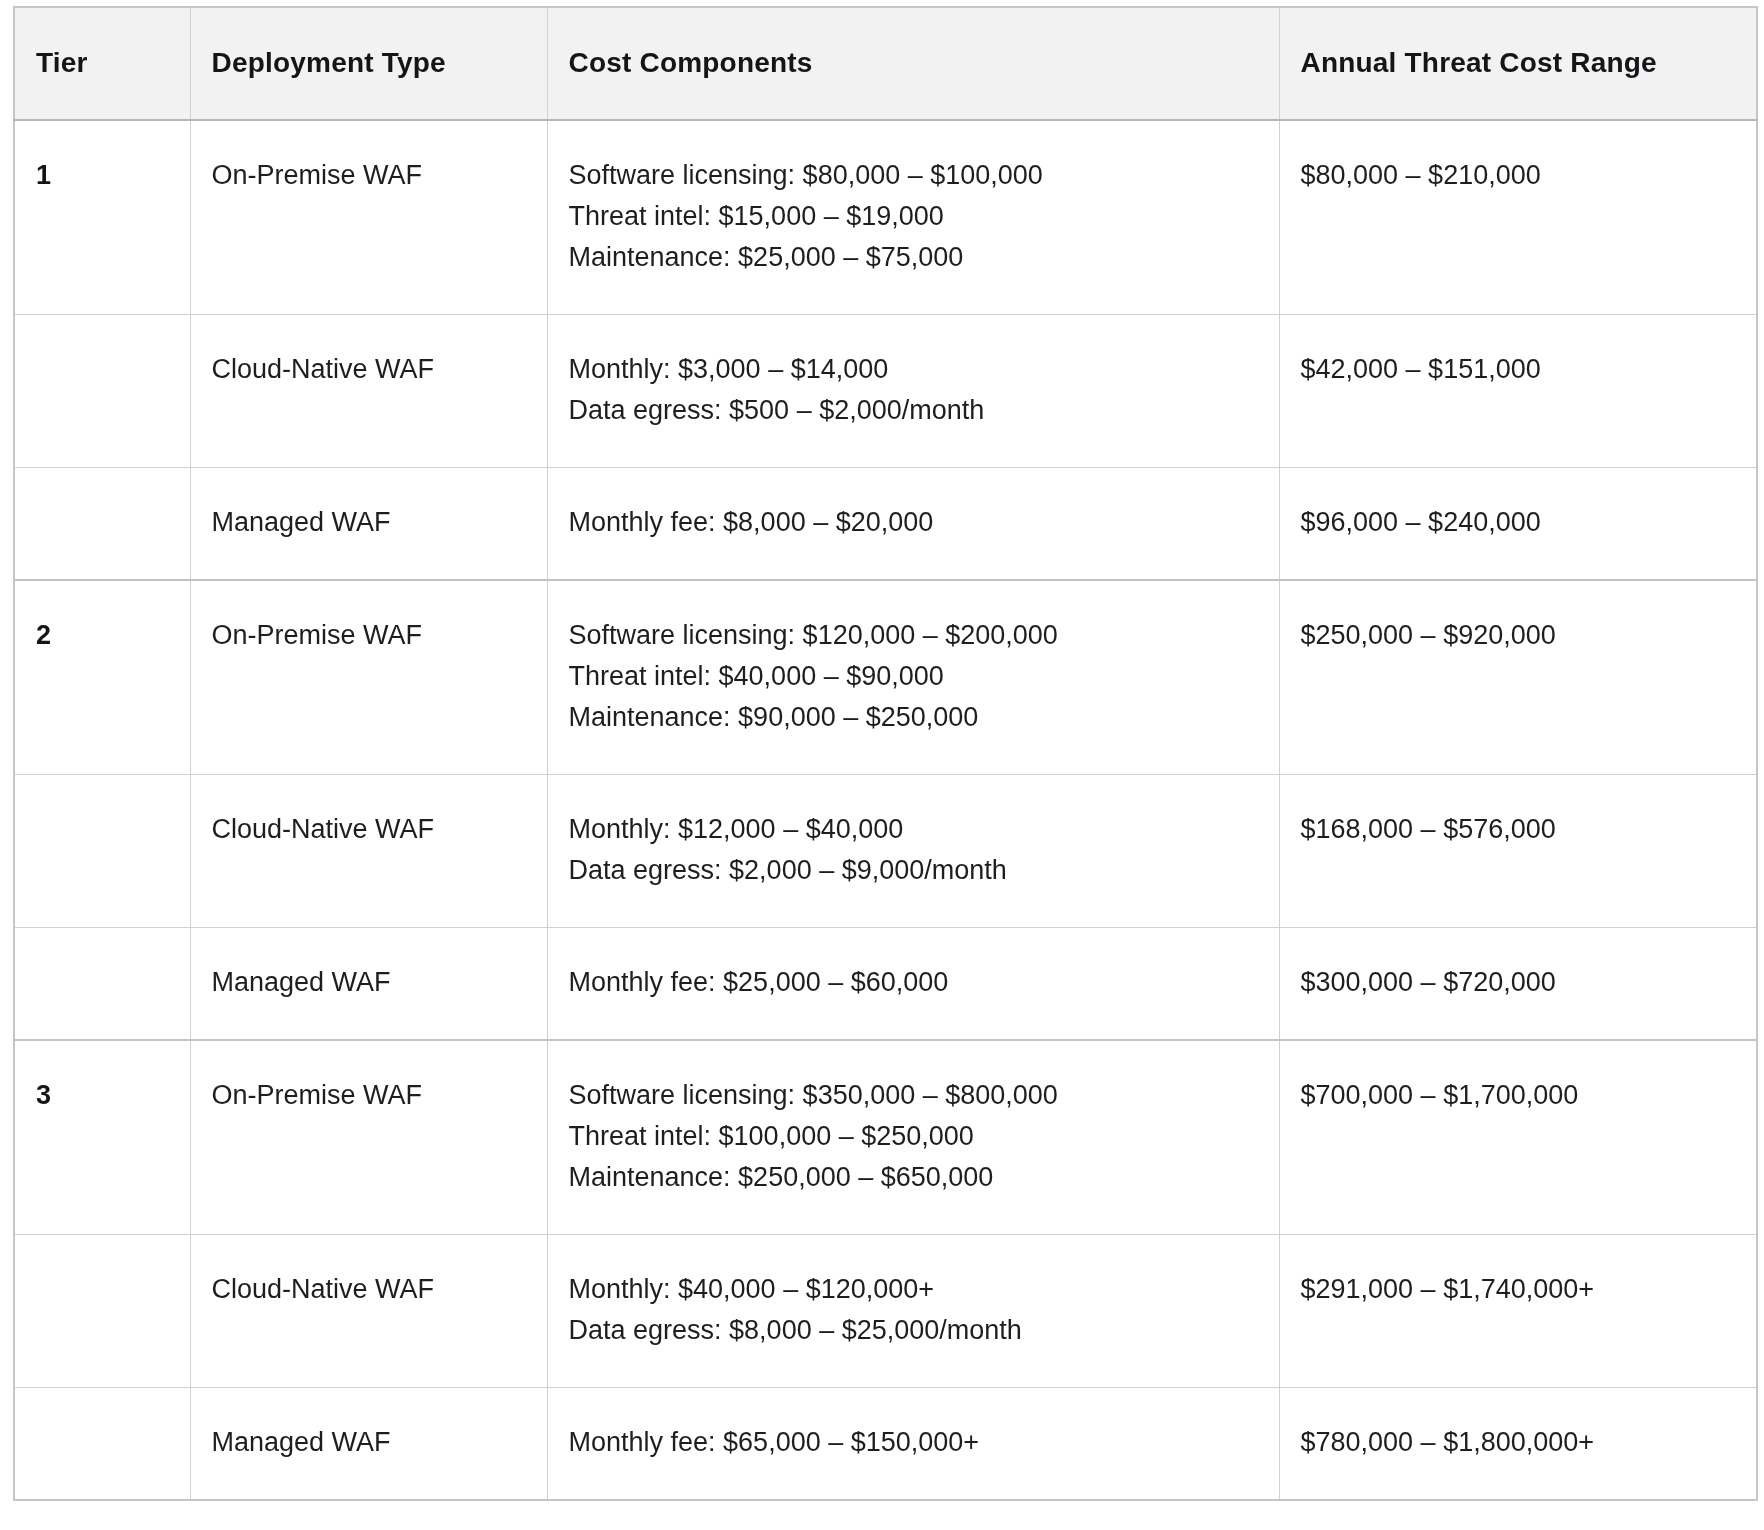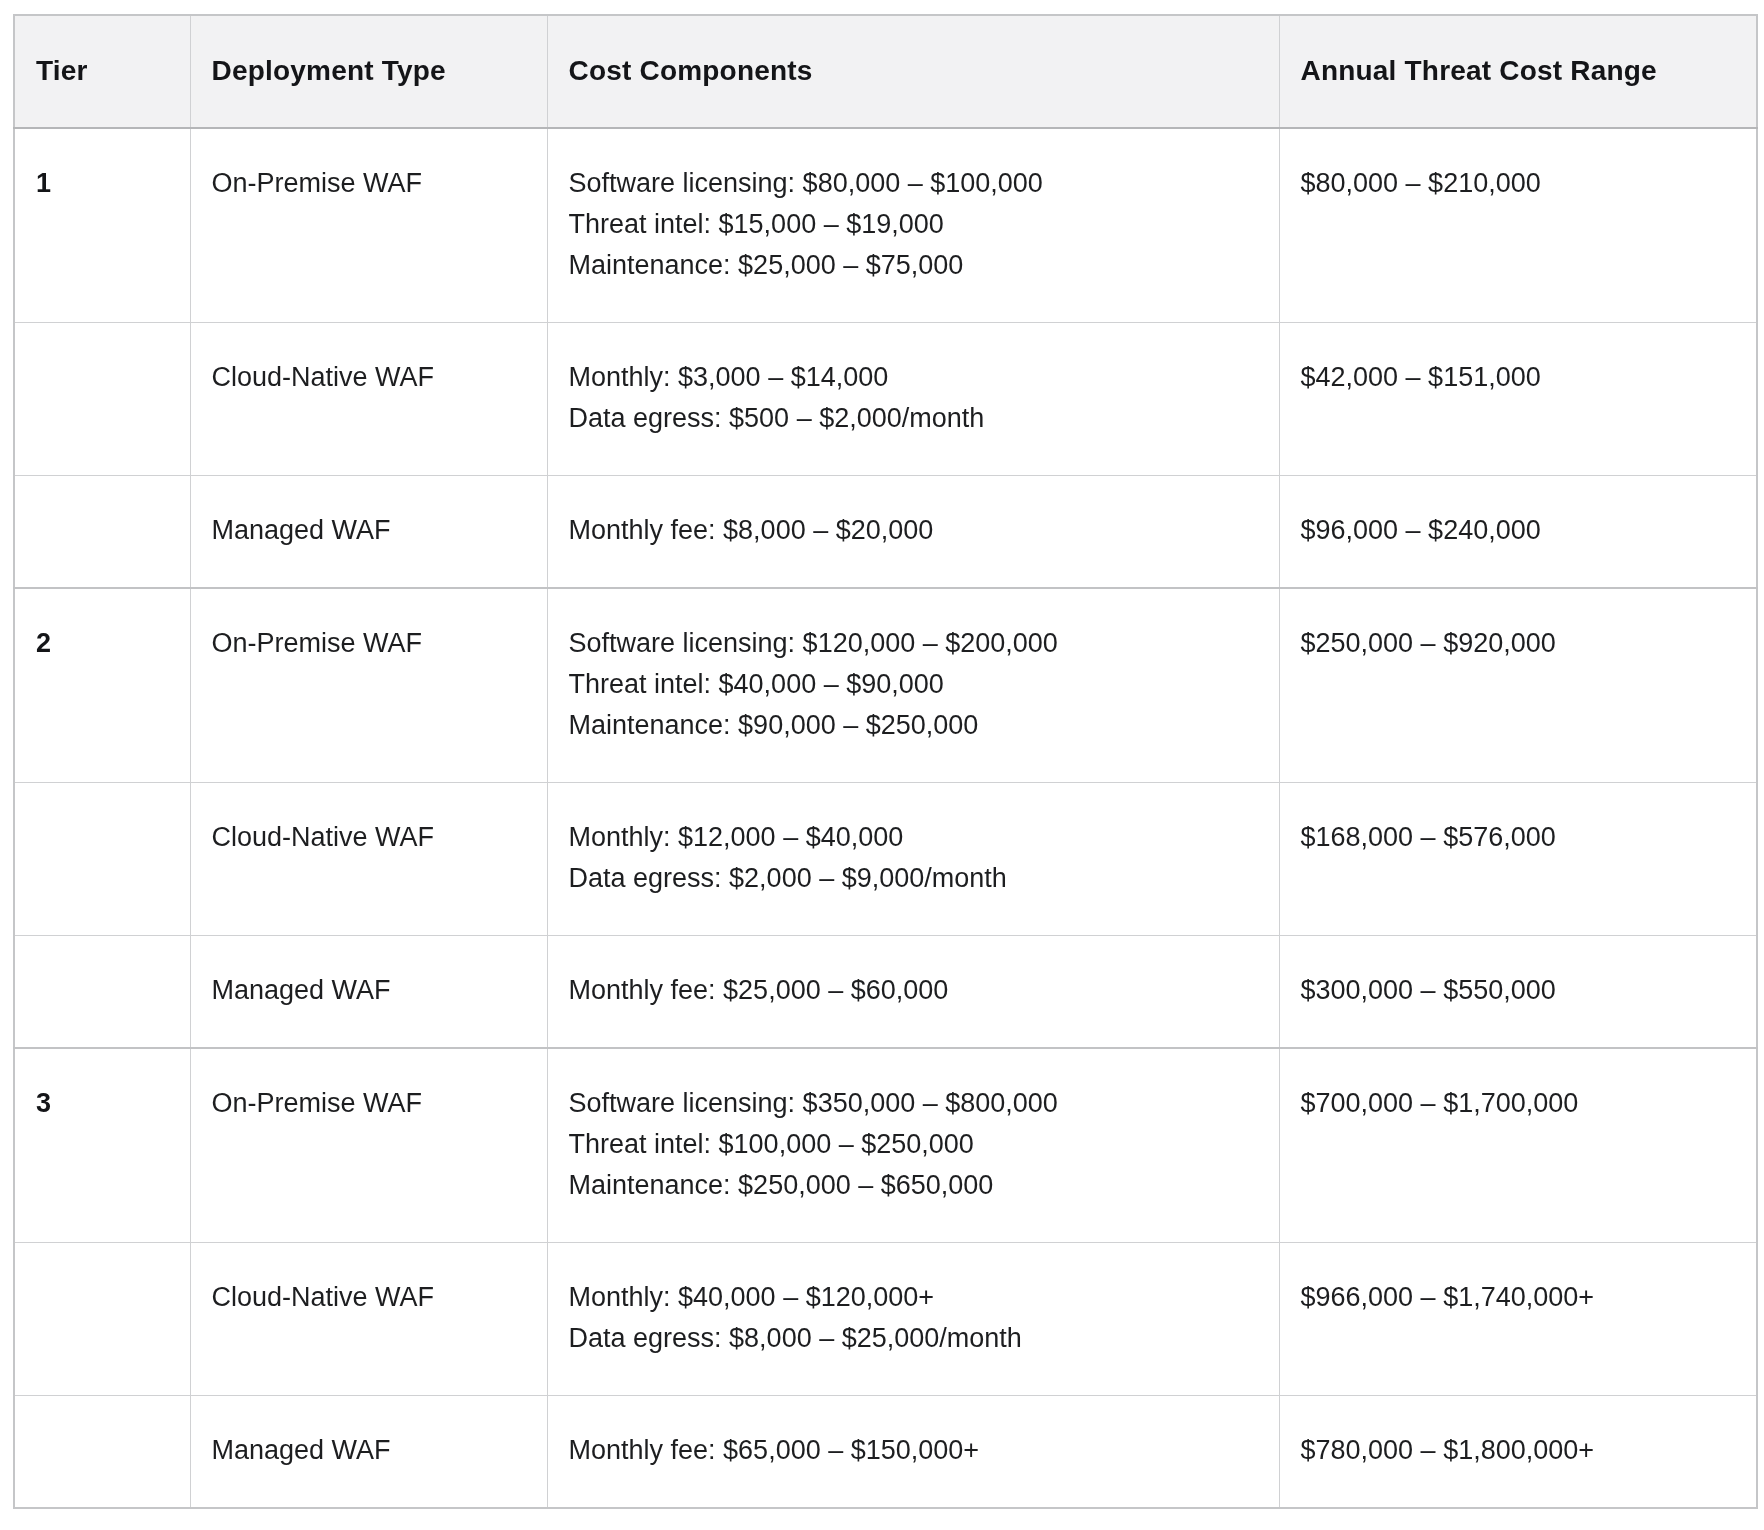--- a/index.html
+++ b/index.html
@@ -5,21 +5,21 @@
   html, body {
     margin: 0;
     padding: 0;
     background: #ffffff;
   }
   .page {
     width: 1764px;
     height: 1530px;
     background: #ffffff;
     box-sizing: border-box;
-    padding: 14px 0 0 13px;
+    padding: 6px 0 0 13px;
     font-family: "Liberation Sans", sans-serif;
   }
   table.cost-table {
     width: 1743px;
     table-layout: fixed;
     border-collapse: collapse;
     border: 2px solid #c5c6c8;
     font-size: 27px;
     color: #1d1e20;
   }
@@ -127,42 +127,42 @@
         </td>
         <td>$168,000 – $576,000</td>
       </tr>
 
       <tr>
         <td class="tier-cell"></td>
         <td>Managed WAF</td>
         <td>
           <span class="cost-line">Monthly fee: $25,000 – $60,000</span>
         </td>
-        <td>$300,000 – $550,000</td>
+        <td>$300,000 – $720,000</td>
       </tr>
 
       <tr class="group-start">
         <td class="tier-cell">3</td>
         <td>On-Premise WAF</td>
         <td>
           <span class="cost-line">Software licensing: $350,000 – $800,000</span>
           <span class="cost-line">Threat intel: $100,000 – $250,000</span>
           <span class="cost-line">Maintenance: $250,000 – $650,000</span>
         </td>
         <td>$700,000 – $1,700,000</td>
       </tr>
 
       <tr>
         <td class="tier-cell"></td>
         <td>Cloud-Native WAF</td>
         <td>
           <span class="cost-line">Monthly: $40,000 – $120,000+</span>
           <span class="cost-line">Data egress: $8,000 – $25,000/month</span>
         </td>
-        <td>$966,000 – $1,740,000+</td>
+        <td>$291,000 – $1,740,000+</td>
       </tr>
 
       <tr>
         <td class="tier-cell"></td>
         <td>Managed WAF</td>
         <td>
           <span class="cost-line">Monthly fee: $65,000 – $150,000+</span>
         </td>
         <td>$780,000 – $1,800,000+</td>
       </tr>

